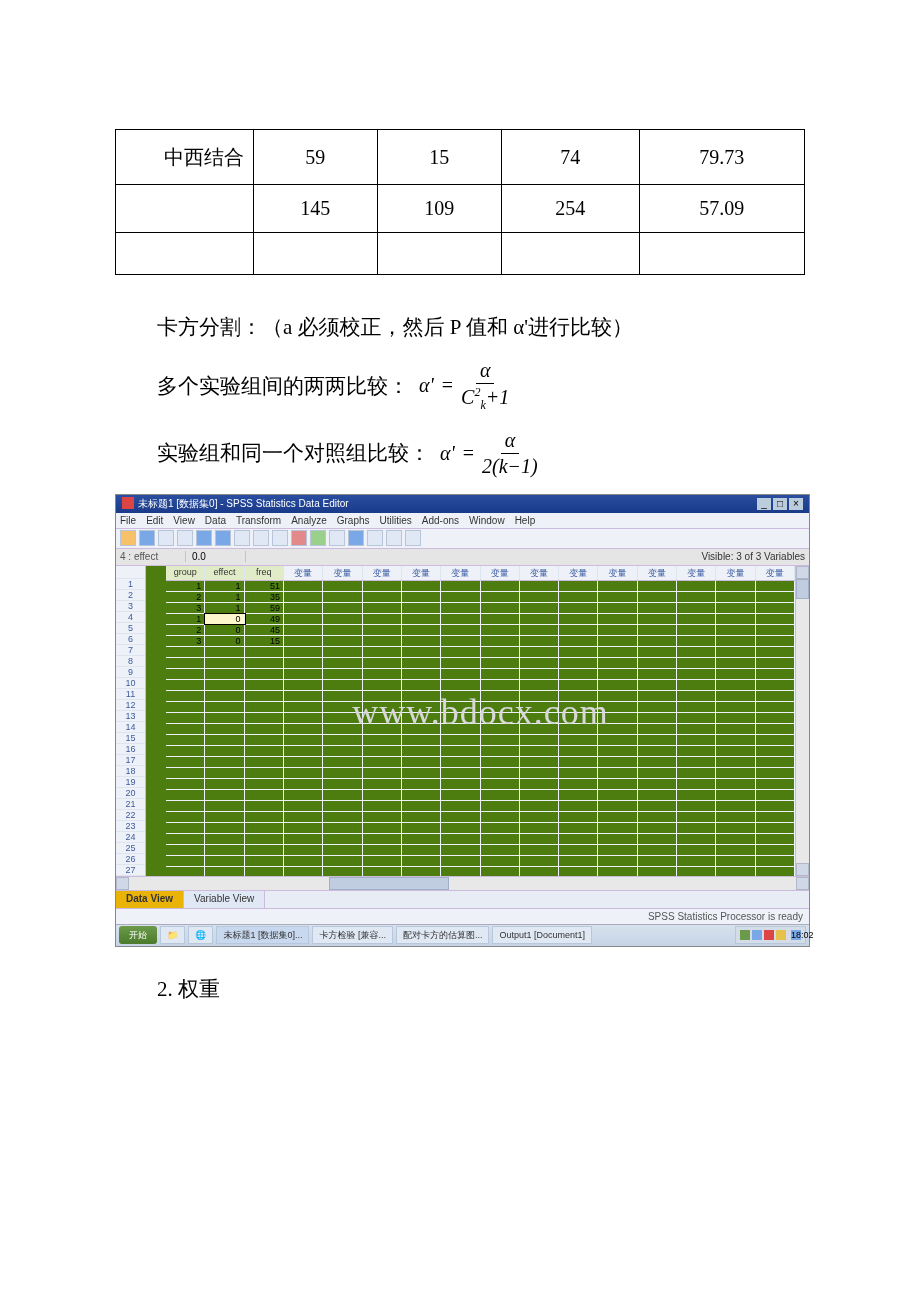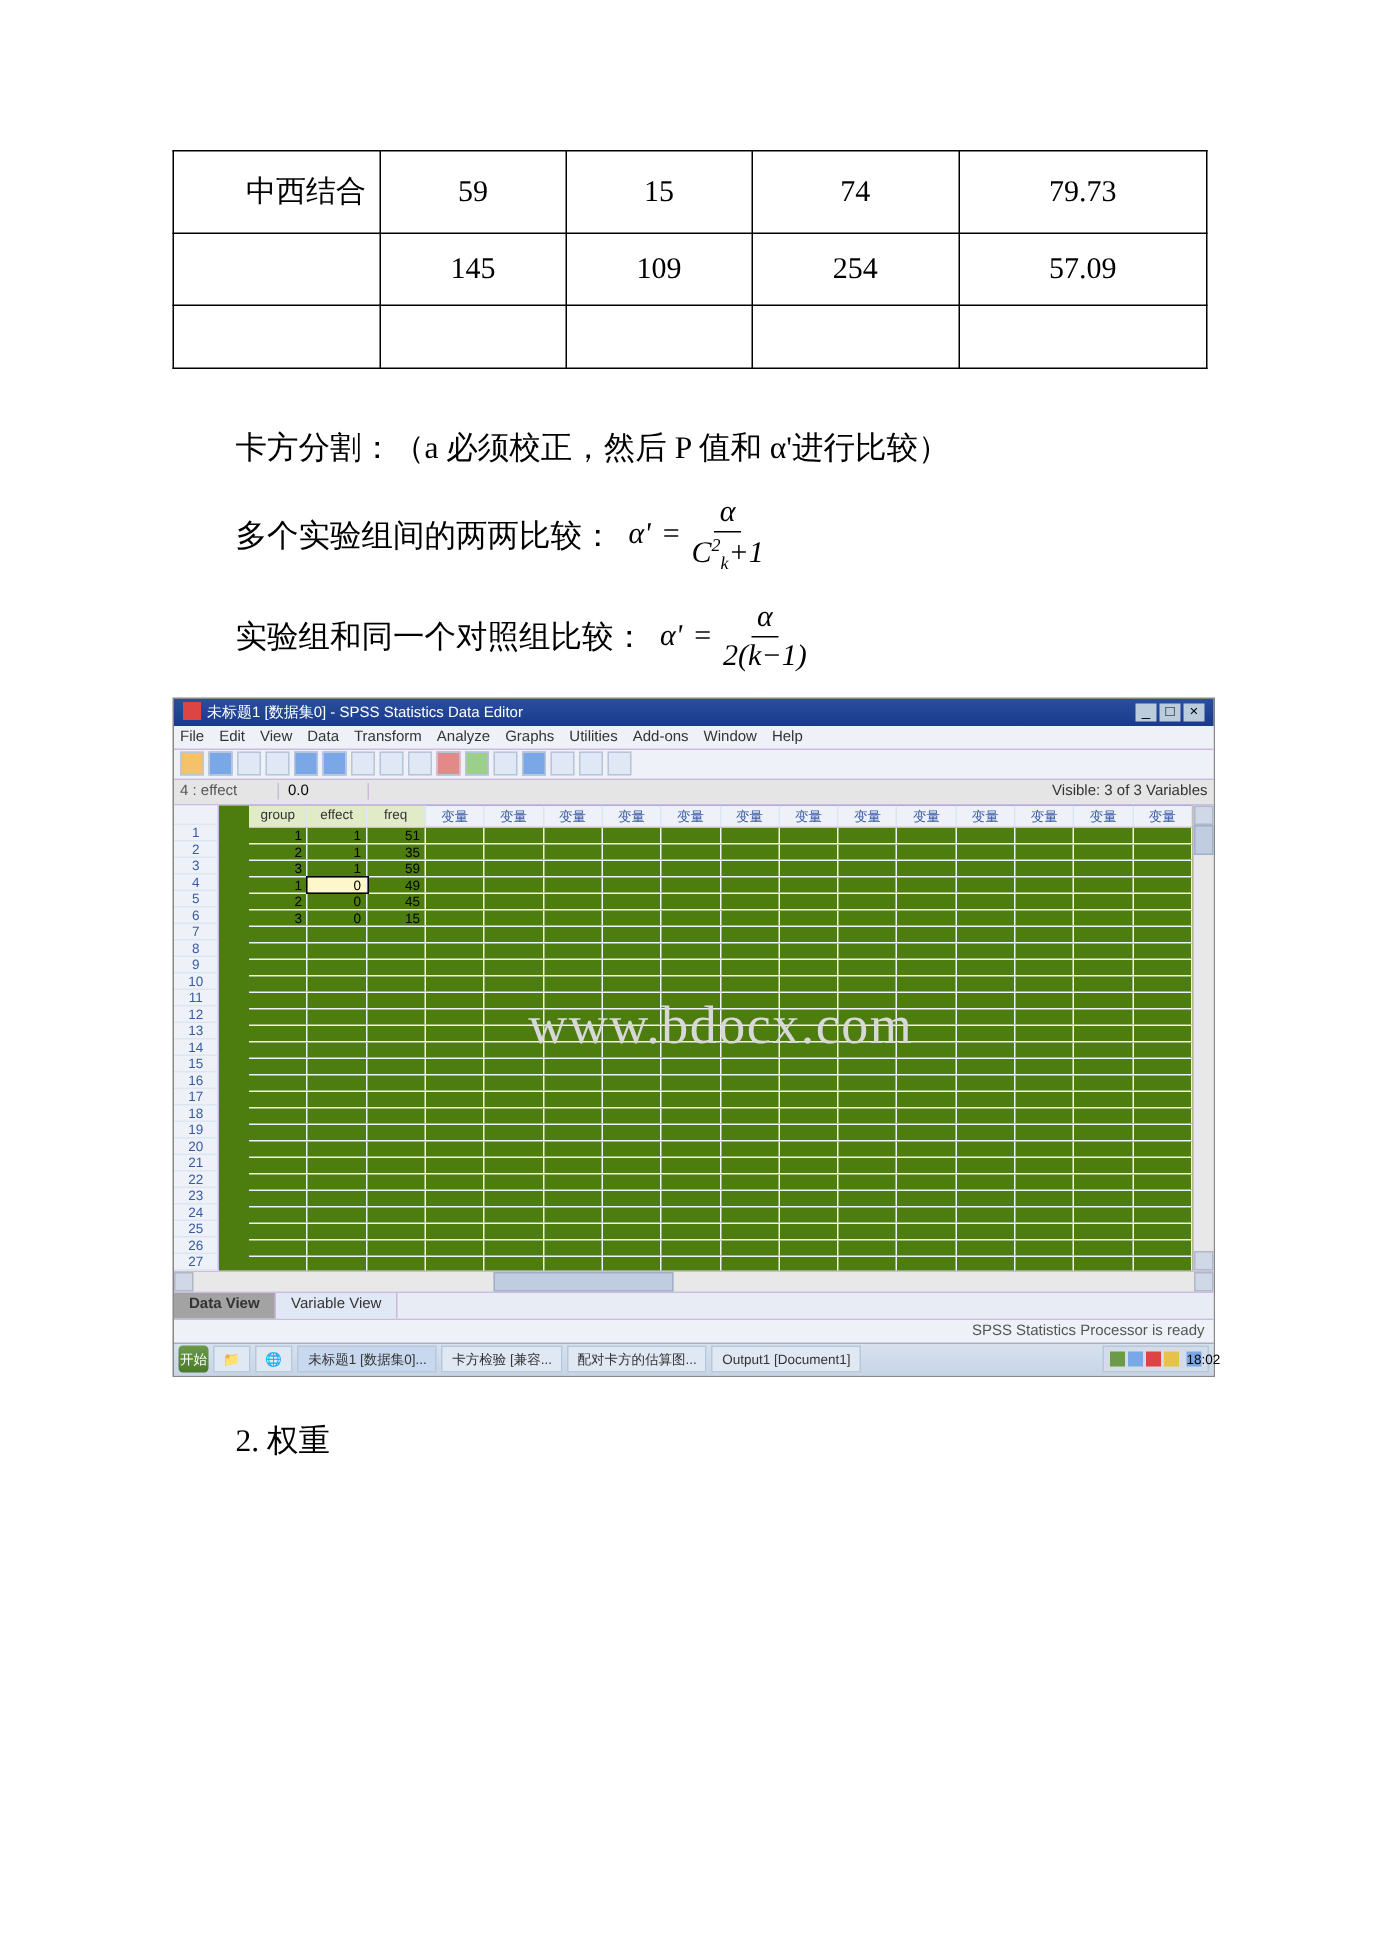--- a/index.html
+++ b/index.html
@@ -5,20 +5,21 @@
   * { box-sizing: border-box; }
   body {
     margin: 0;
     padding: 0;
     background: #ffffff;
     font-family: "SimSun", "宋体", serif;
     width: 920px;
   }
   .page {
     padding: 100px 115px 60px 115px;
+    margin-top: 29px;
   }
   table.data-table {
     border-collapse: collapse;
     width: 100%;
     margin-bottom: 30px;
   }
   table.data-table td {
     border: 1px solid #000;
     padding: 12px 8px;
     text-align: center;
@@ -239,21 +240,21 @@
     border-top:1px solid #cbd;
   }
   .ss-tab {
     padding:2px 10px;
     border-right:1px solid #cbd;
     background:#dfe8f4;
     color:#333;
     font-size:10px;
   }
   .ss-tab.active {
-    background:#a3a3a3;
+    background:#eab308;
     font-weight:bold;
   }
   .ss-status {
     display:flex;
     background:#eef2f8;
     height:16px;
     border-top:1px solid #cbd;
     justify-content:flex-end;
     align-items:center;
     padding:0 6px;
@@ -262,21 +263,21 @@
   .ss-taskbar {
     height:22px;
     background:linear-gradient(#d8e2ee,#c6d4e6);
     display:flex;
     align-items:center;
     padding:0 3px;
     gap:3px;
     border-top:1px solid #aab;
   }
   .tb-start {
-    width:20px; height:18px;
+    width:38px; height:18px;
     background:linear-gradient(#6a9a4a,#4a7a2a);
     border-radius:3px;
     color:#fff;
     display:flex;align-items:center;justify-content:center;
     font-size:9px;
   }
   .tb-item {
     height:18px;
     padding:0 6px;
     background:#e0e8f4;

